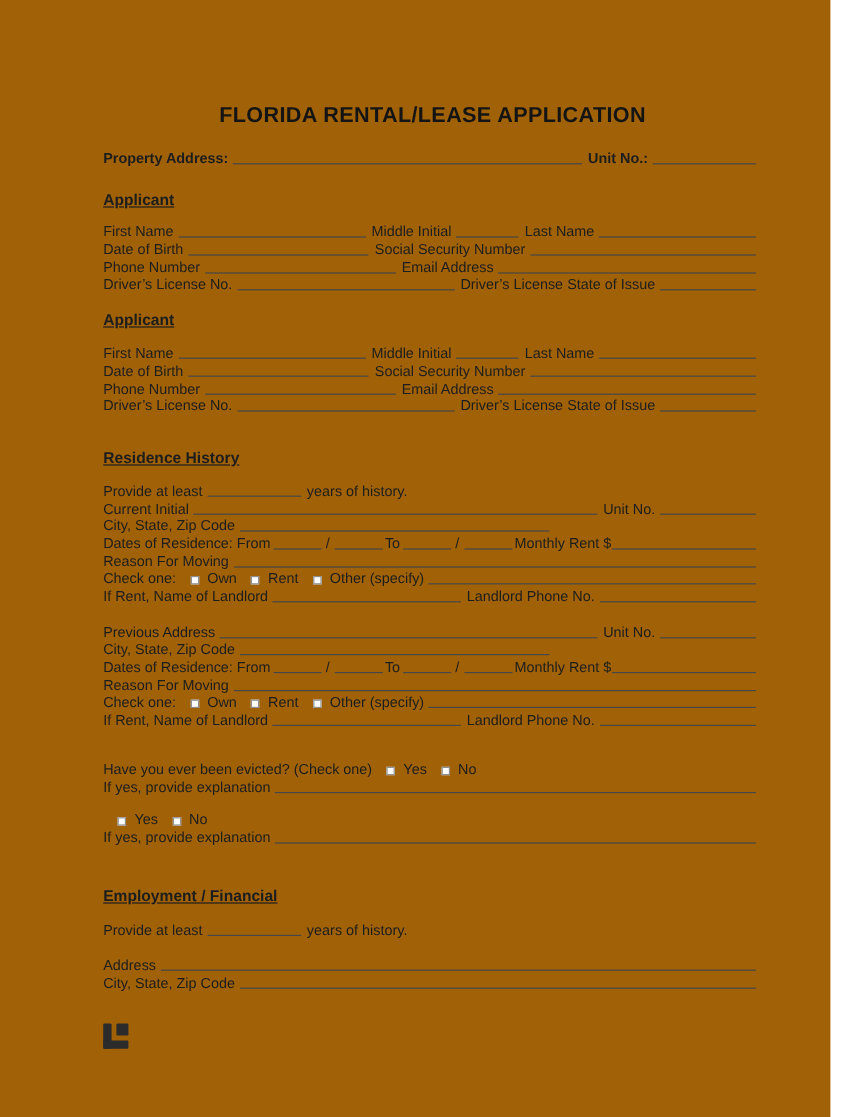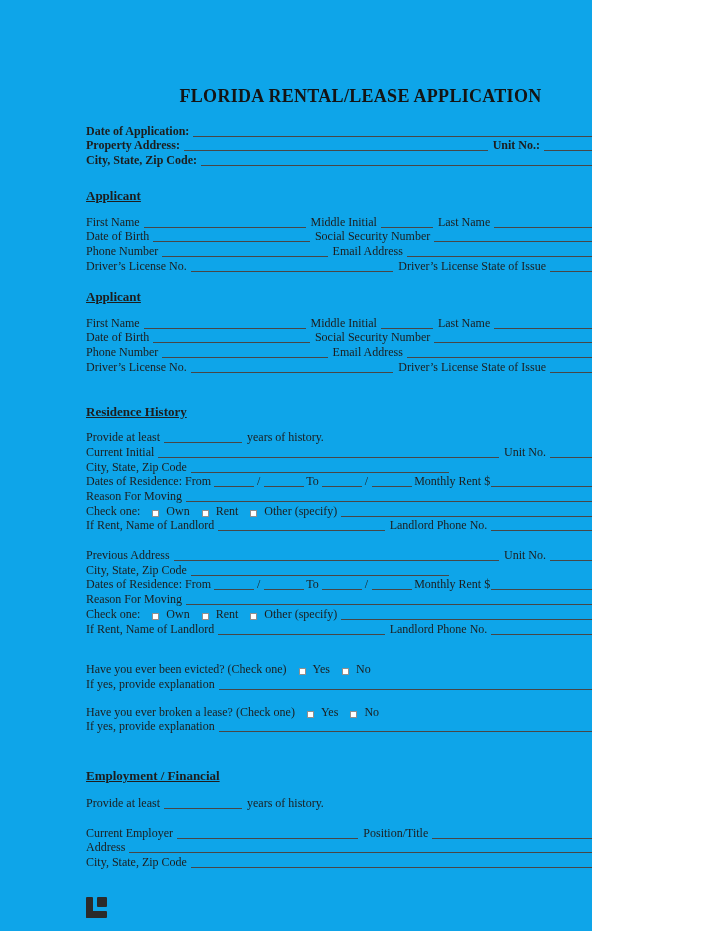--- a/index.html
+++ b/index.html
@@ -1,19 +1,19 @@
 <!DOCTYPE html>
 <html><head>
 <meta charset="utf-8">
 <style>
   * { box-sizing: border-box; }
   html,body { margin:0; padding:0; background:#ffffff; }
   .page {
-    position:relative; width:592px; height:931px; background:#0ea5e9;
-    font-family:Liberation Serif, serif; color:#1d1d1d; overflow:hidden;
+    position:relative; width:692px; height:931px; background:#a16207;
+    font-family:Liberation Sans, sans-serif; color:#1d1d1d; overflow:hidden;
   }
   .content { position:absolute; left:86px; top:0; width:549px; font-size:12px; }
   .title {
     margin:86px 0 0 0; text-align:center; font-size:18px; font-weight:700;
     letter-spacing:0.3px; color:#141414;
   }
   .row { display:flex; align-items:flex-end; height:14.7px; white-space:nowrap; }
   .lbl { flex:0 0 auto; }
   .b { font-weight:700; }
   .heading {
@@ -55,32 +55,24 @@
 </head>
 <body>
 
 <div class="page">
   <div class="content">
 
     <h1 class="title">FLORIDA RENTAL/LEASE APPLICATION</h1>
 
     <div class="hdr-block">
       <div class="row">
-        <span class="lbl b">Date of Application:</span>
-        <span class="line f1"></span>
-      </div>
-      <div class="row">
         <span class="lbl b">Property Address:</span>
         <span class="line f1"></span>
         <span class="lbl b">Unit No.:</span>
         <span class="line w86"></span>
-      </div>
-      <div class="row">
-        <span class="lbl b">City, State, Zip Code:</span>
-        <span class="line f1"></span>
       </div>
     </div>
 
     <span class="heading h-app1">Applicant</span>
     <div class="after-head">
       <div class="row">
         <span class="lbl">First Name</span>
         <span class="line f155"></span>
         <span class="lbl">Middle Initial</span>
         <span class="line w52"></span>
@@ -242,47 +234,40 @@
         <span class="lbl">No</span>
       </div>
       <div class="row">
         <span class="lbl">If yes, provide explanation</span>
         <span class="line f1"></span>
       </div>
     </div>
 
     <div class="q-block2">
       <div class="row">
-        <span class="lbl">Have you ever broken a lease? (Check one)</span>
         <span class="cb"></span>
         <span class="lbl">Yes</span>
         <span class="cb"></span>
         <span class="lbl">No</span>
       </div>
       <div class="row">
         <span class="lbl">If yes, provide explanation</span>
         <span class="line f1"></span>
       </div>
     </div>
 
     <span class="heading h-emp">Employment / Financial</span>
     <div class="emp-provide">
       <div class="row">
         <span class="lbl">Provide at least</span>
         <span class="line w78"></span>
         <span class="lbl">years of history.</span>
       </div>
     </div>
     <div class="emp-rows">
-      <div class="row">
-        <span class="lbl">Current Employer</span>
-        <span class="line f11"></span>
-        <span class="lbl">Position/Title</span>
-        <span class="line f12"></span>
-      </div>
       <div class="row">
         <span class="lbl">Address</span>
         <span class="line f1"></span>
       </div>
       <div class="row">
         <span class="lbl">City, State, Zip Code</span>
         <span class="line f1"></span>
       </div>
     </div>
 

